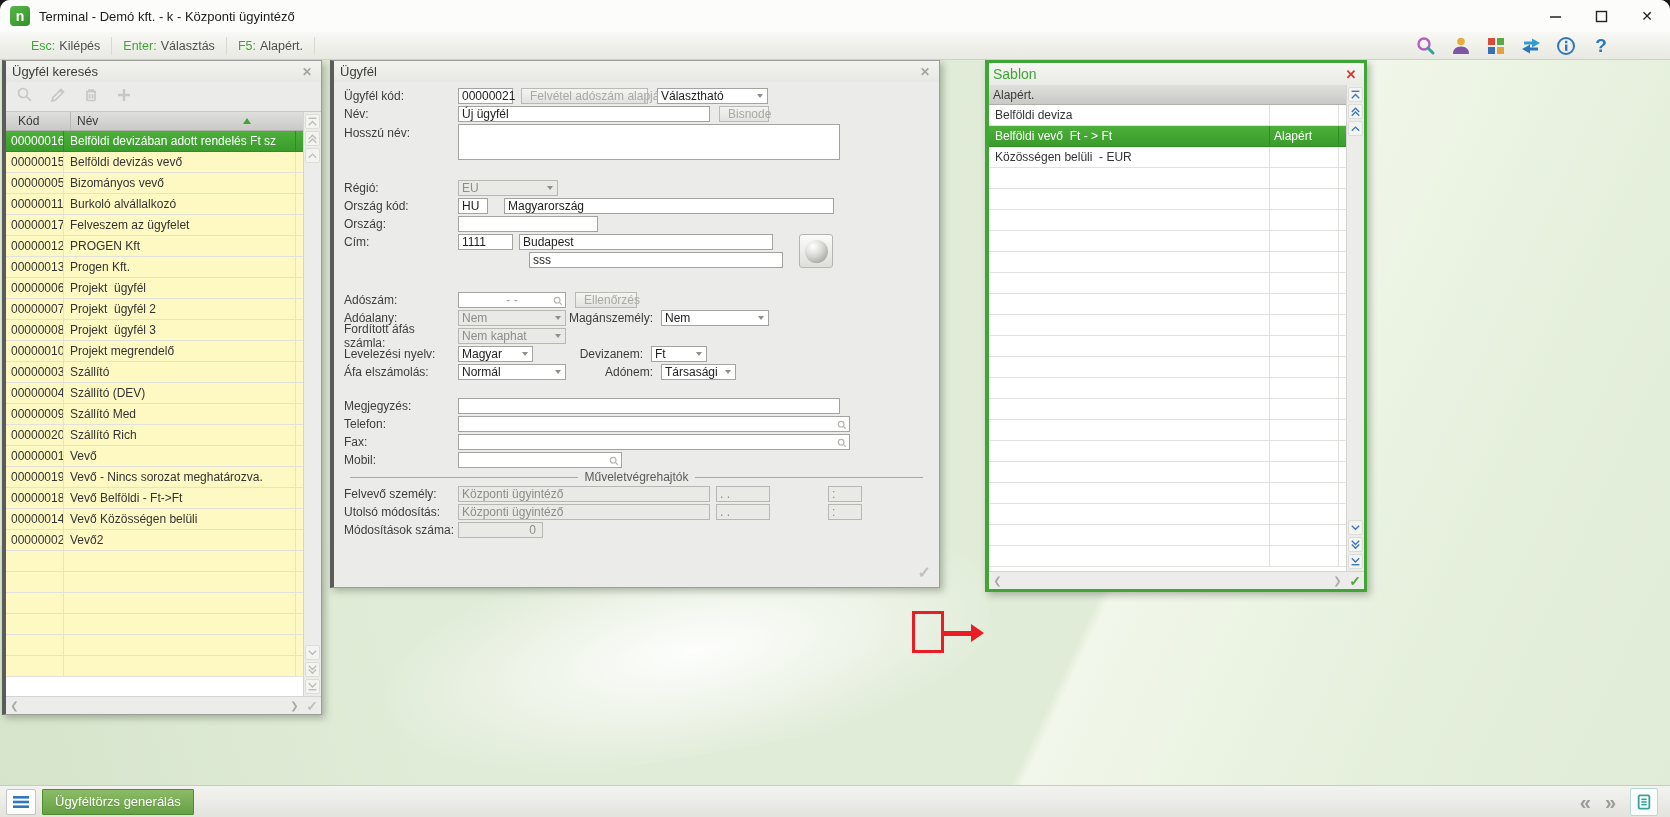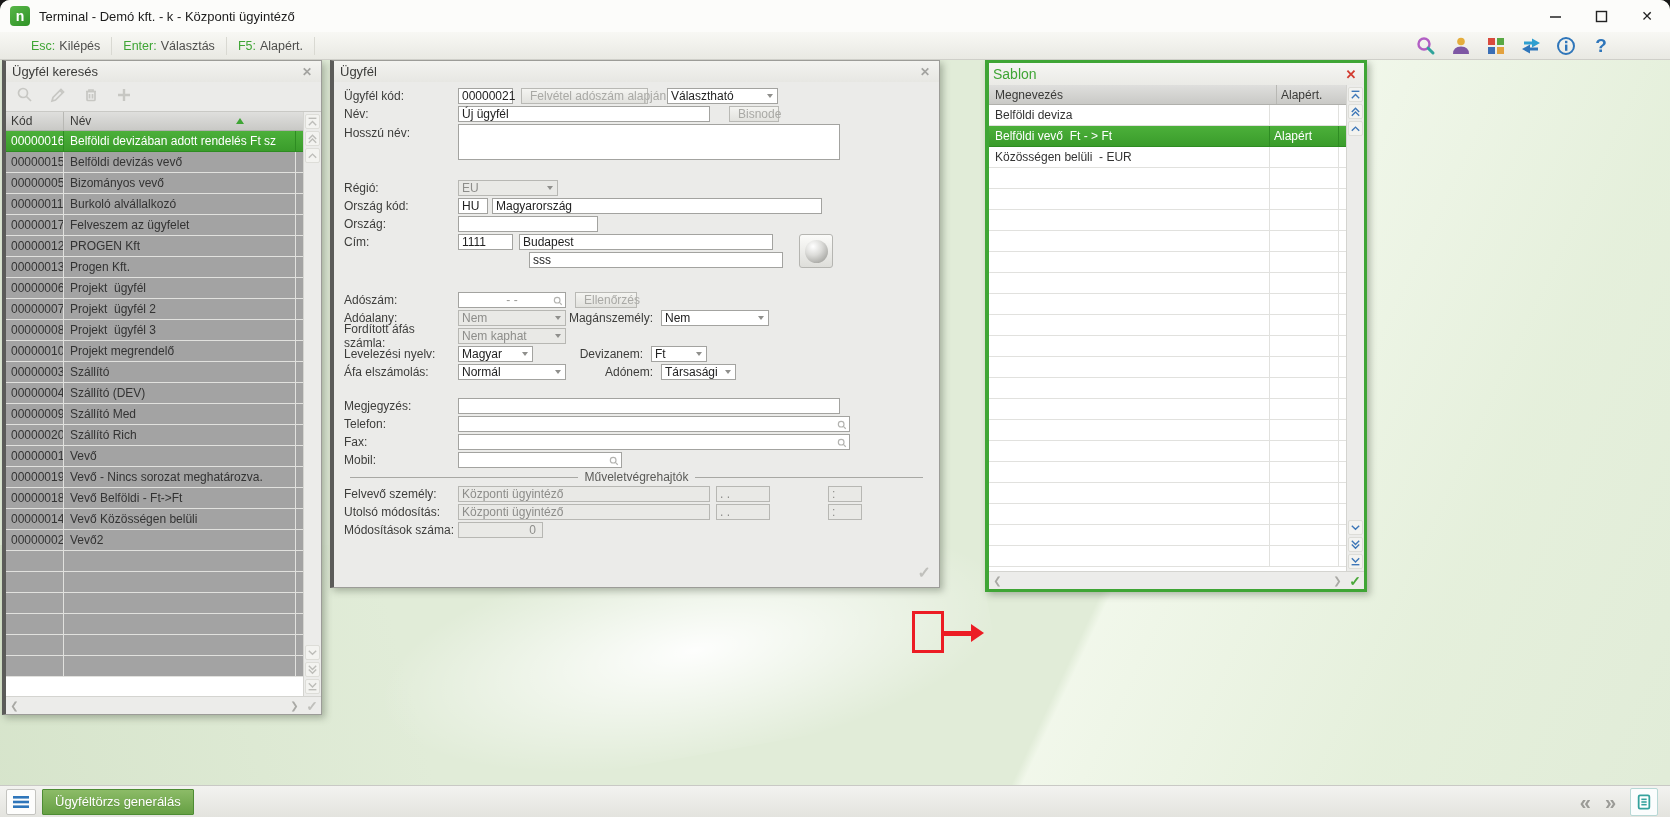--- a/index.html
+++ b/index.html
@@ -34,24 +34,24 @@
   .p-close{margin-left:auto;width:16px;height:16px;display:flex;align-items:center;justify-content:center;color:#a3a3a0;font-size:12px;font-weight:bold;}
 
   
   .left-panel{left:2px;top:0;width:320px;height:655px;}
   .lp-toolbar{height:26px;display:flex;align-items:center;gap:15px;padding-left:10px;}
   .lp-toolbar svg{width:18px;height:18px;stroke:#c7c7c3;fill:none;stroke-width:1.7;}
   .grid{position:absolute;left:0;right:0;top:50px;bottom:0;background:#fff;border-top:1px solid #c9c9c5;}
   .grid-inner{position:absolute;left:0;top:0;right:18px;bottom:18px;overflow:hidden;background:#fff;}
   .ghead{height:18px;display:flex;align-items:center;background:linear-gradient(#dfdfdd,#c9c9c6);border-bottom:1px solid #b0b0ac;font-size:12px;color:#3a3a38;}
   .ghead .hc{height:100%;display:flex;align-items:center;box-sizing:border-box;}
-  .hc-code{width:58px;padding-left:5px;border-right:1px solid #b8b8b4;}
+  .hc-code{width:58px;padding-left:5px;border-right:1px solid #b8b8b4;margin-left:7px;}
   .hc-name{flex:1;padding-left:6px;position:relative;}
   .sort-asc{position:absolute;left:172px;top:6px;width:0;height:0;border-left:4px solid transparent;border-right:4px solid transparent;border-bottom:6px solid #3fa535;}
-  .trow{height:21px;display:flex;font-size:12px;color:#333;border-bottom:1px solid #e1e1de;background:#a3a3a3;box-sizing:border-box;}
+  .trow{height:21px;display:flex;font-size:12px;color:#333;border-bottom:1px solid #e1e1de;background:#fef9c3;box-sizing:border-box;}
   .trow .cell{height:100%;display:flex;align-items:center;box-sizing:border-box;white-space:pre;overflow:hidden;}
   .c-code{width:58px;padding-left:5px;border-right:1px solid #e1e1de;}
   .c-name{flex:1;padding-left:6px;border-right:1px solid #e1e1de;}
   .c-pad{width:7px;}
   .trow.selected{background:linear-gradient(#4cb03a,#3a9c2b);color:#fff;border-bottom:1px solid #2e8c22;}
   .trow.selected .c-code,.trow.selected .c-name{border-right-color:#2e8c22;}
 
   .vstrip{position:absolute;right:0;top:0;bottom:18px;width:18px;background:#ececea;border-left:1px solid #d4d4d0;display:flex;flex-direction:column;align-items:center;padding:1px 0;box-sizing:border-box;}
   .vstrip .vsp{flex:1;}
   .sbtn{width:15px;height:15px;margin:1px 0;display:flex;align-items:center;justify-content:center;background:#f3f3f0;border:1px solid #dddDD8;border-radius:2px;box-sizing:border-box;}
@@ -76,21 +76,21 @@
   .inp.right{justify-content:flex-end;}
   .dd{padding-right:16px;}
   .dd::after{content:"";position:absolute;right:4px;top:5px;border-left:3.5px solid transparent;border-right:3.5px solid transparent;border-top:4.5px solid #8f8f8c;}
   .btn{height:16px;padding:0 8px;background:linear-gradient(#f4f4f1,#e2e2de);border:1px solid #b9b9b5;color:#a9a9a5;font-size:12px;display:flex;align-items:center;box-sizing:border-box;white-space:nowrap;}
   .mag{position:absolute;right:2px;top:2px;width:10px;height:10px;}
   .mag svg{width:10px;height:10px;stroke:#b3b3b0;fill:none;stroke-width:1.4;}
   .ta{height:36px;align-items:flex-start;}
   .lbl2{width:95px;text-align:right;padding-right:8px;box-sizing:border-box;flex:none;}
   .lbl2b{width:118px;}
   .w30{width:30px}.w34{width:34px}.w50{width:50px}.w54{width:54px}.w55{width:55px}.w56{width:56px}.w62{width:62px}.w75{width:75px}.w85{width:85px}.w92{width:92px}.w100{width:100px}.w108{width:108px}.w111{width:111px}.w127{width:127px}.w140{width:140px}.w164{width:164px}.w252{width:252px}.w254{width:254px}.w330{width:330px}.w382{width:382px}.w392{width:392px}
-  .ml4{margin-left:4px}.ml6{margin-left:6px}.ml7{margin-left:19px}.ml8{margin-left:8px}.ml9{margin-left:9px}.ml58{margin-left:58px}
+  .ml4{margin-left:16px}.ml6{margin-left:6px}.ml7{margin-left:9px}.ml8{margin-left:8px}.ml9{margin-left:9px}.ml58{margin-left:58px}
   .sp16{height:16px}.sp22{height:22px}
   .indent185{margin-left:185px;}
   .addr{position:relative;}
   .globe-btn{position:absolute;left:455px;top:0;width:34px;height:34px;background:linear-gradient(#fbfbf9,#dededa);border:1px solid #b5b5b1;border-radius:3px;display:flex;align-items:center;justify-content:center;box-sizing:border-box;}
   .globe{width:23px;height:23px;border-radius:50%;background:radial-gradient(circle at 35% 28%,#ffffff,#dcdcd9 40%,#ababa7 78%,#8f8f8b);}
   .fsrow{display:flex;align-items:center;height:14px;margin:2px 10px 2px 0;color:#5a5a57;font-size:12px;}
   .fsline{flex:1;height:1px;background:#a8a8a4;margin:0 6px;}
   .form-check{position:absolute;right:8px;bottom:5px;font-size:16px;font-weight:bold;}
 
   
@@ -567,21 +567,20 @@
     <div class="panel sablon-panel">
       <div class="sp-header">
         <span class="sp-title">Sablon</span>
         <span class="sp-close">
             <span>✕</span>
           </span>
       </div>
       <div class="sgrid">
         <div class="grid-inner">
           <div class="sghead">
-            <span class="hc shc-name">Megnevezés</span>
             <span class="hc shc-def">Alapért.</span>
           </div>
           <div class="srow">
               <span class="cell s-name">Belföldi deviza</span>
               <span class="cell s-def"></span>
               <span class="cell s-pad"></span>
             </div>
           <div class="srow selected">
               <span class="cell s-name">Belföldi vevő  Ft - &gt; Ft</span>
               <span class="cell s-def">Alapért</span>

